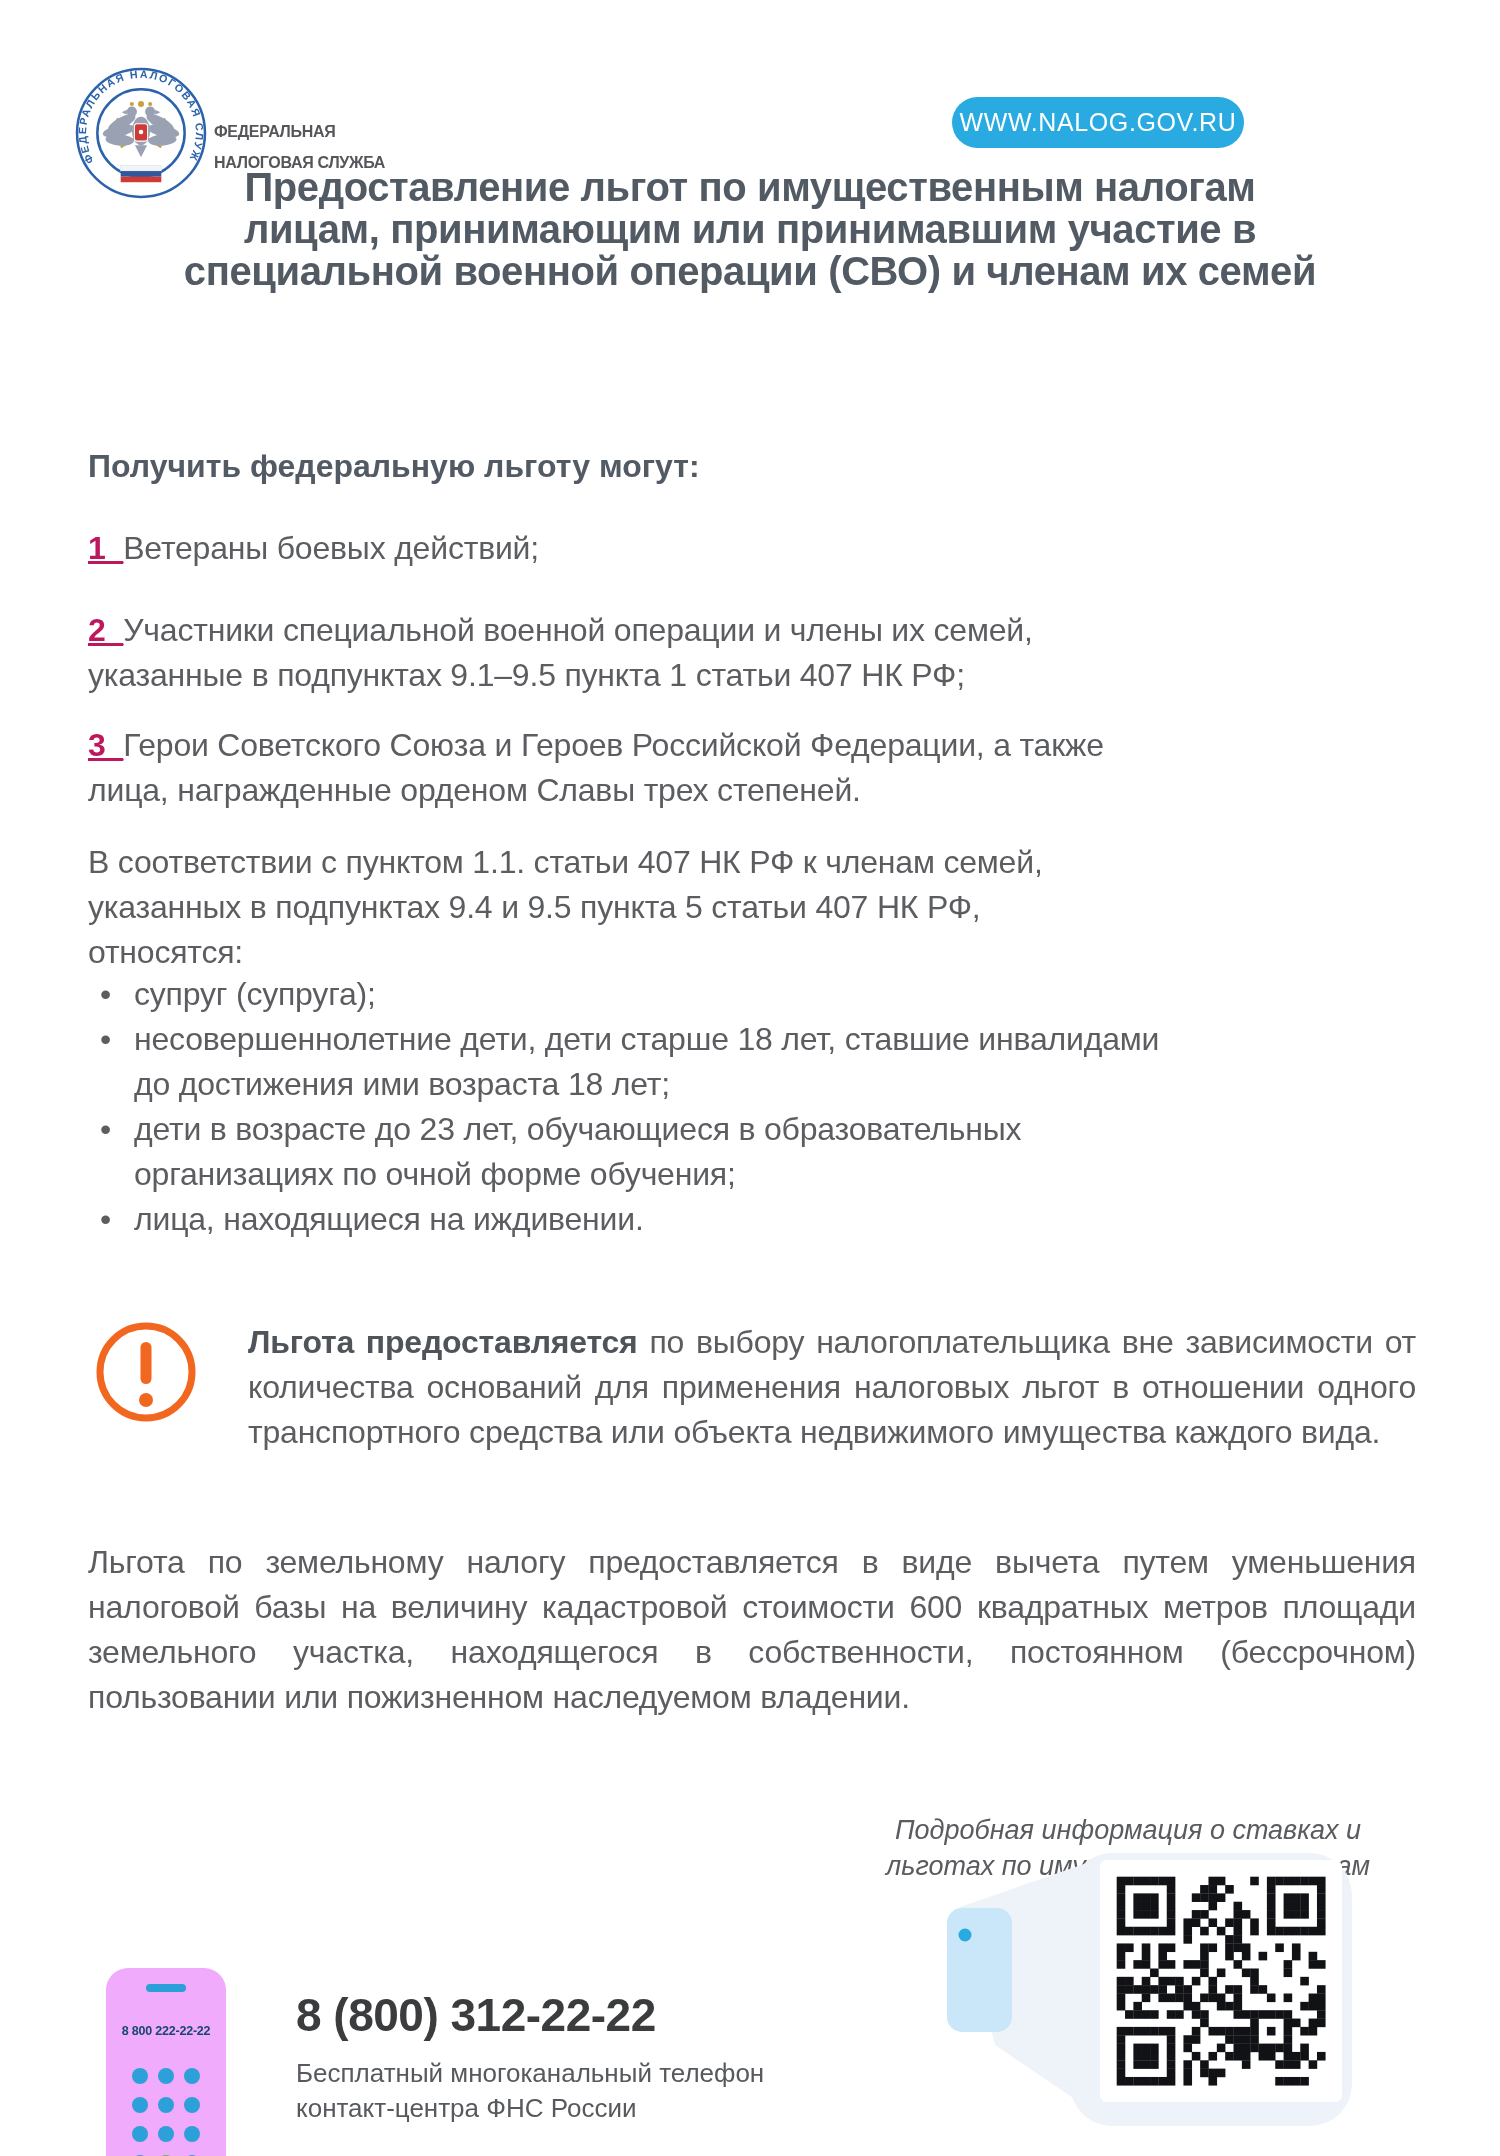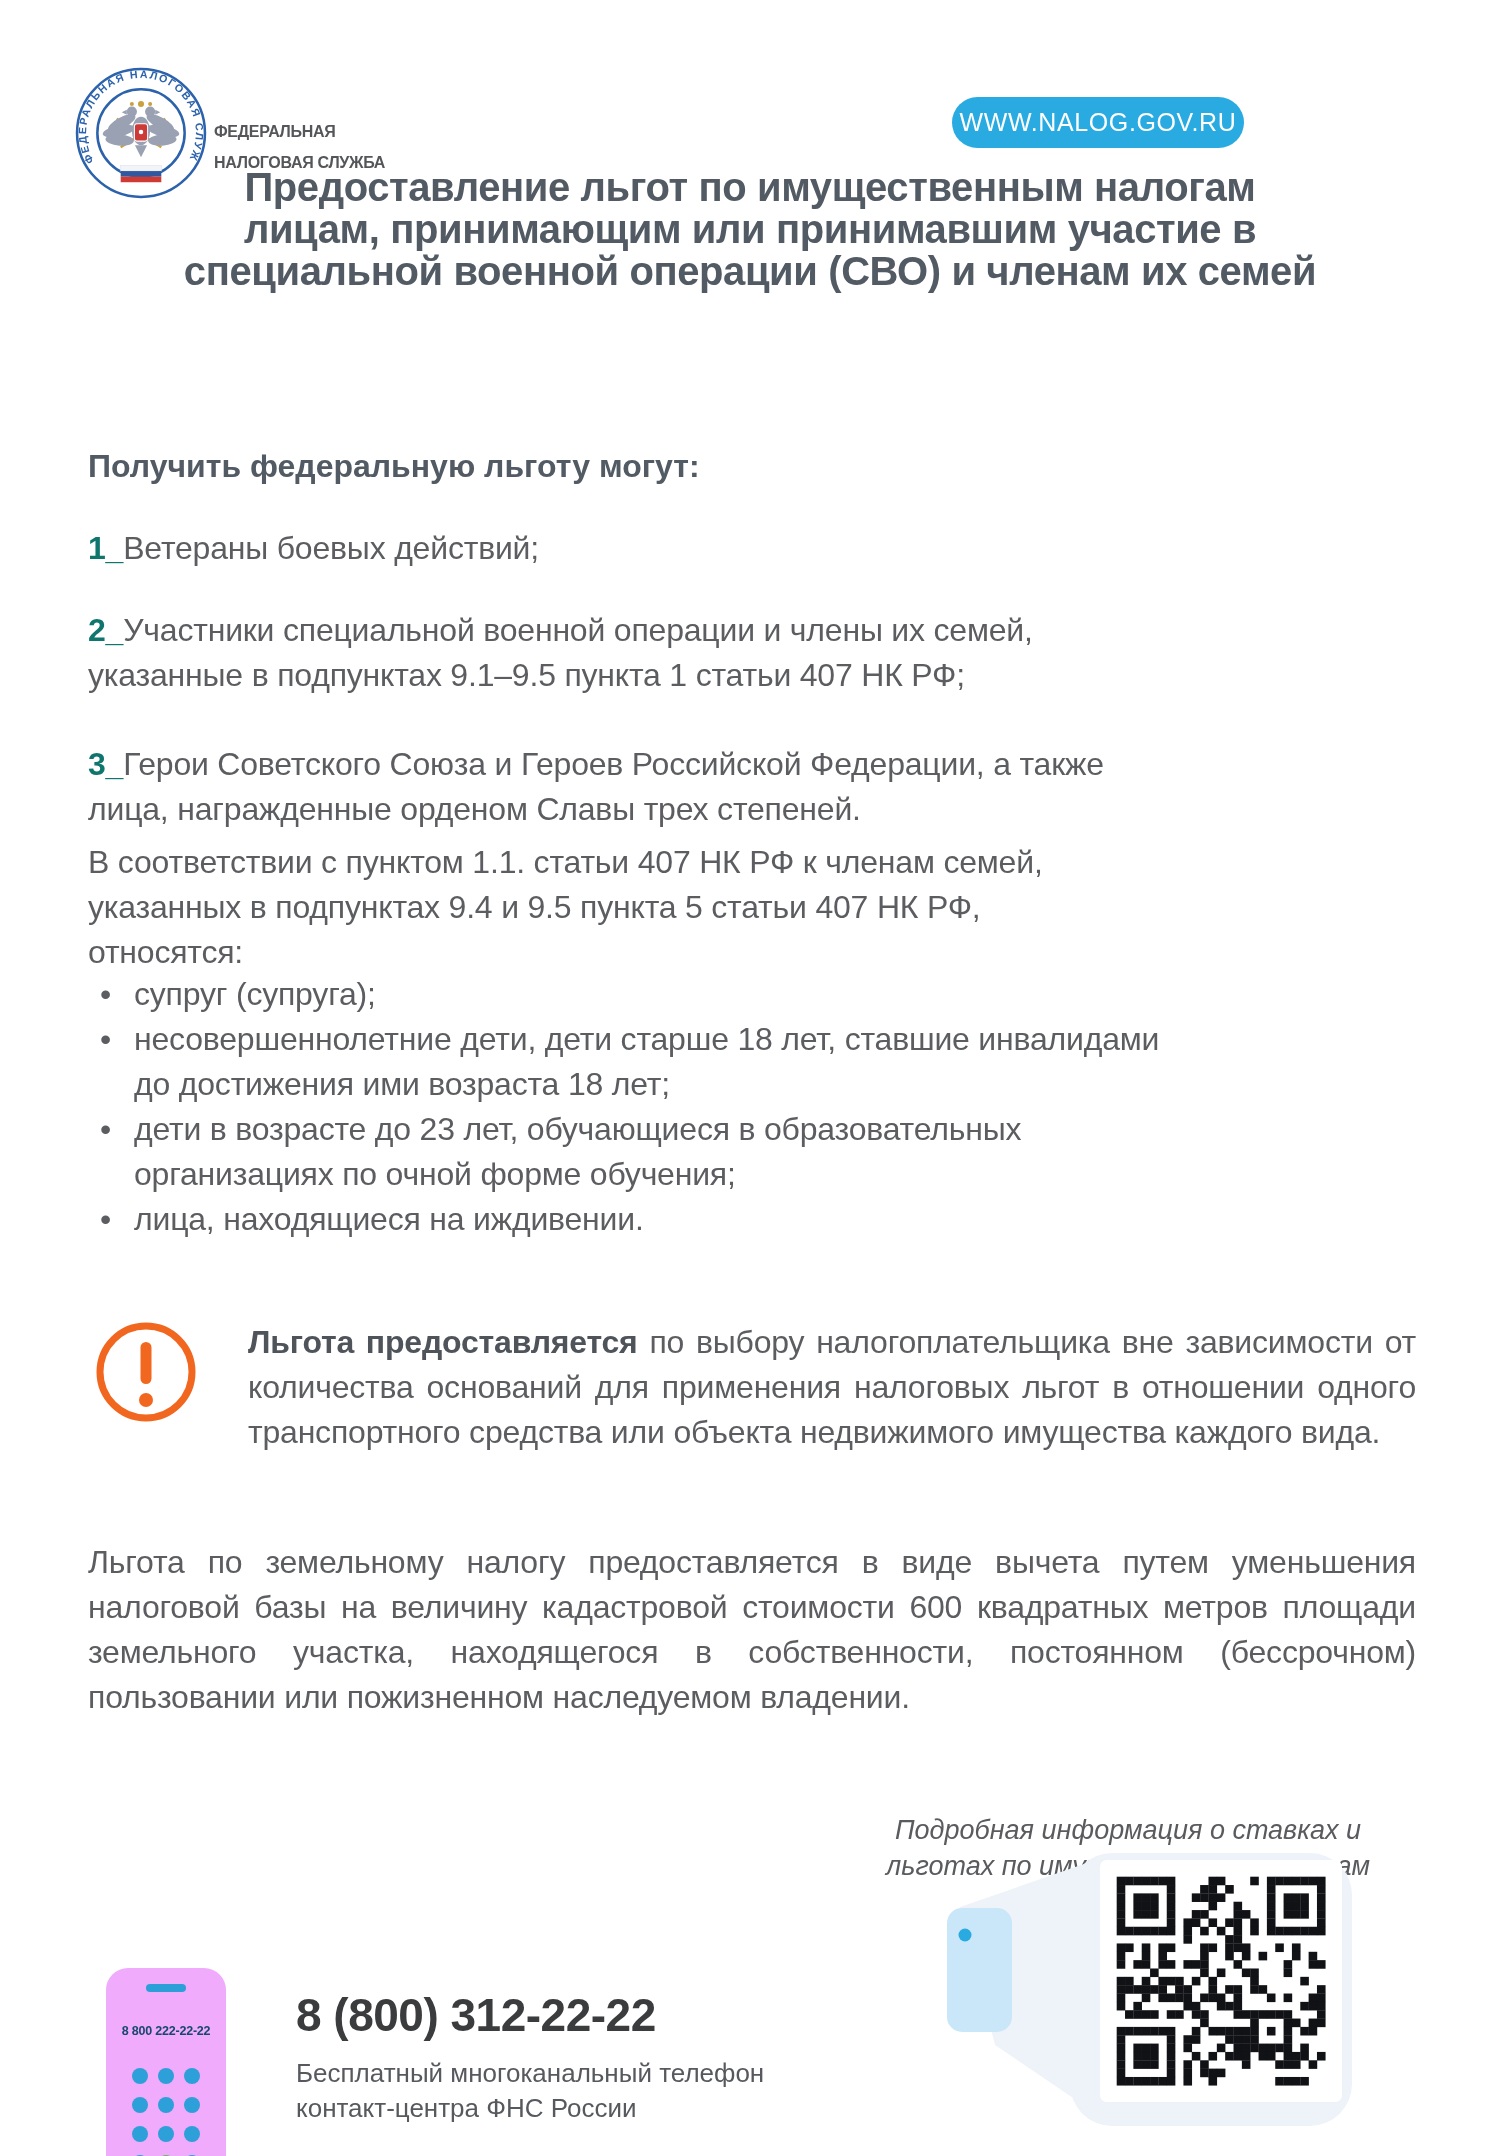--- a/index.html
+++ b/index.html
@@ -15,26 +15,26 @@
              font-size:25px;font-weight:500;letter-spacing:0.6px;text-decoration:none;cursor:pointer;}
 
   
   .title{position:absolute;left:60px;width:1380px;top:166px;text-align:center;
          font-size:40px;line-height:42px;font-weight:700;color:#525a64;letter-spacing:-0.4px;}
 
   .col{position:absolute;left:88px;width:1328px;}
   .body-block{font-size:32px;line-height:45px;color:#5b5d60;letter-spacing:-0.2px;}
   .preline{white-space:pre-line;}
   .bold-lead{font-weight:700;color:#4f545b;}
-  .num{font-weight:700;color:#0f766e;}
+  .num{font-weight:700;color:#be185d;text-decoration:underline;}
 
   .intro{top:448px;font-size:32px;font-weight:700;color:#525a64;}
   .item1{top:526px;}
   .item2{top:608px;}
-  .item3{top:723px;margin-top:19px;}
+  .item3{top:723px;}
   .family{top:840px;}
 
   ul.fbullets{position:absolute;left:88px;top:972px;width:1328px;margin:0;padding:0;list-style:none;}
   ul.fbullets li{position:relative;padding-left:46px;font-size:32px;line-height:45px;
                  color:#5b5d60;letter-spacing:-0.2px;}
   ul.fbullets li::before{content:"\2022";position:absolute;left:12px;top:0;color:#5b5d60;}
 
   
   .notice-icon{position:absolute;left:94px;top:1316px;width:104px;height:112px;}
   .notice-text{position:absolute;left:248px;top:1320px;width:1168px;text-align:justify;}

